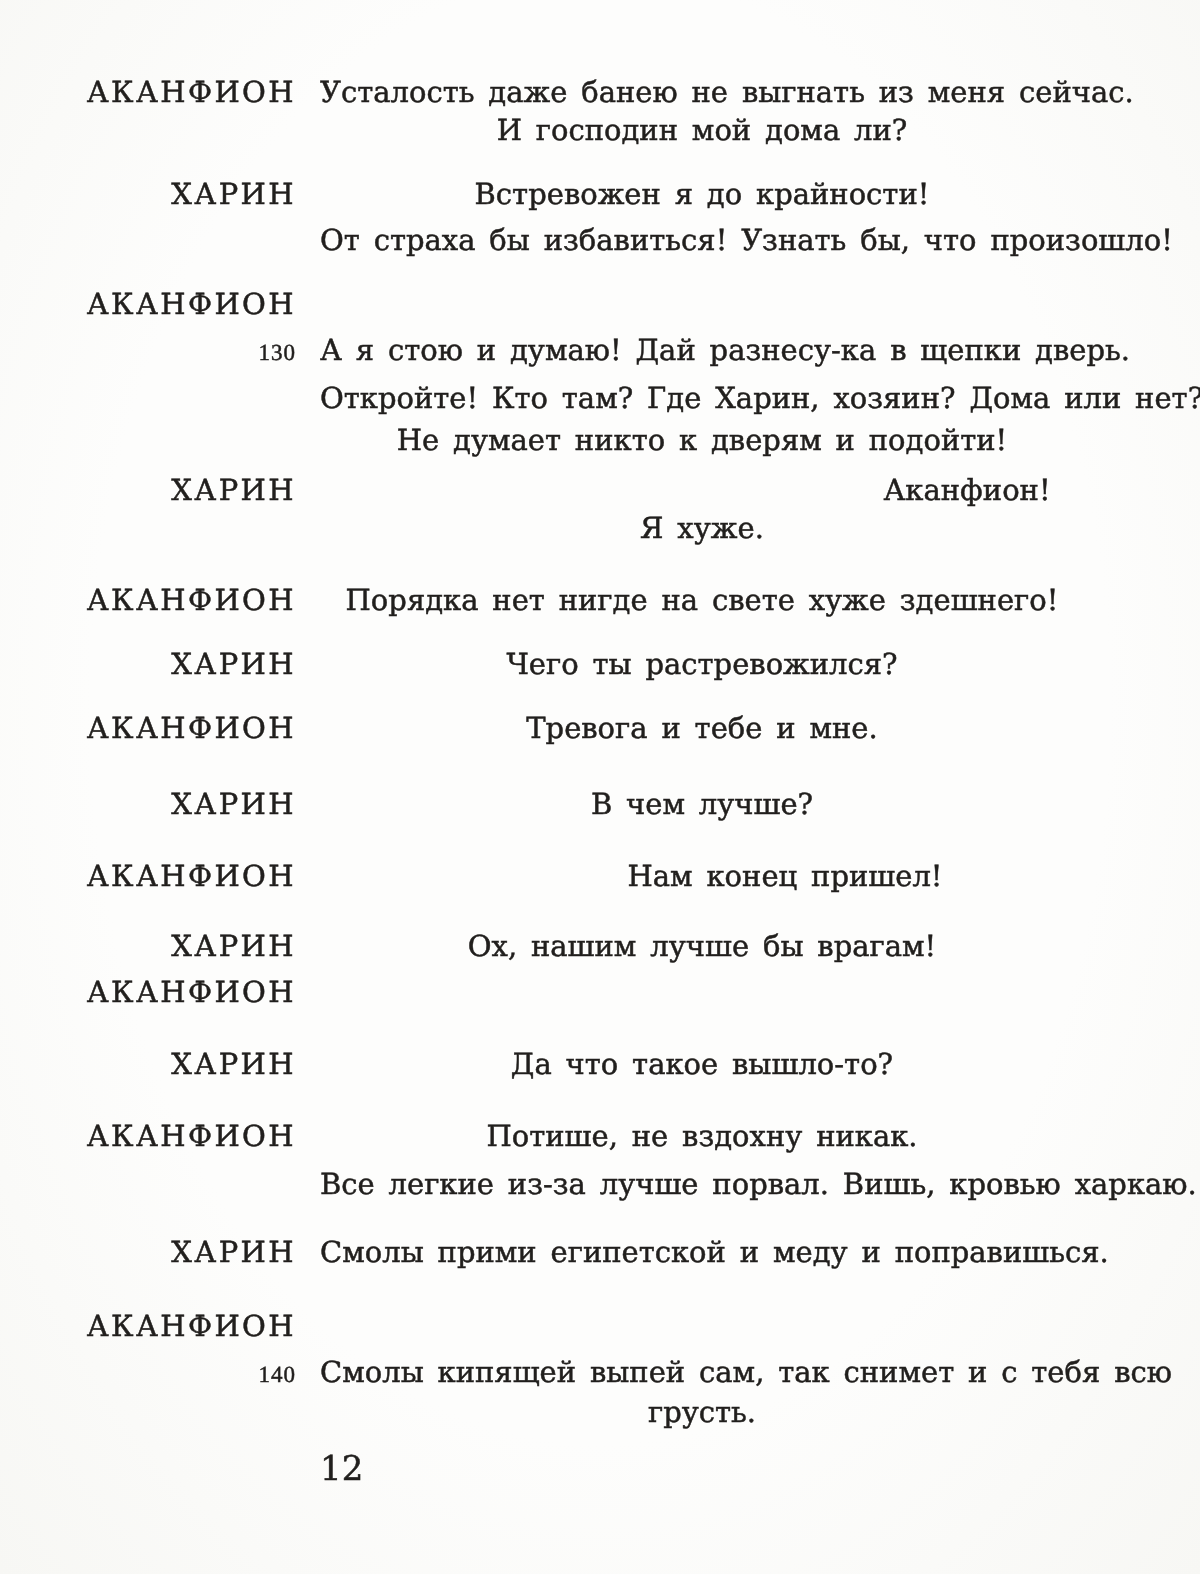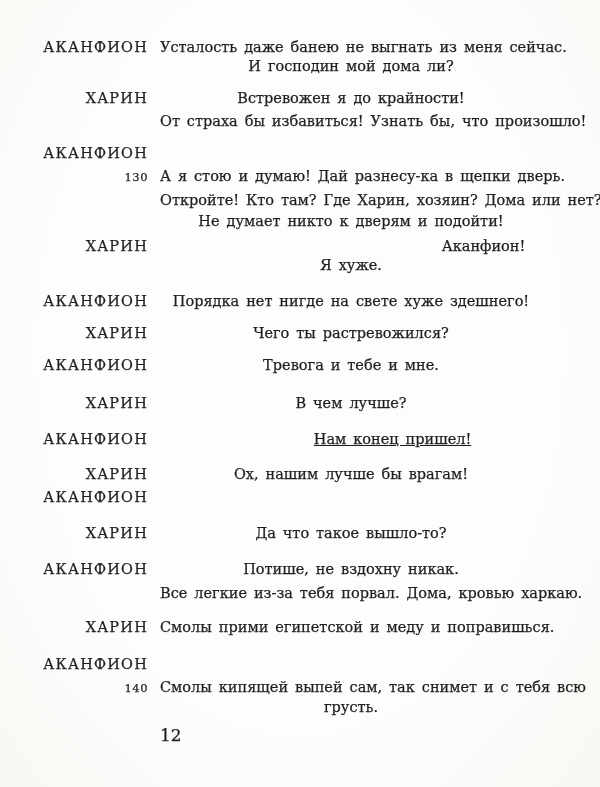--- a/index.html
+++ b/index.html
@@ -34,30 +34,31 @@
     width: 148px;
     flex: 0 0 148px;
     text-align: right;
     letter-spacing: 1.2px;
     word-spacing: 0;
   }
   .speaker-cell.linenum {
     font-size: 11.5px;
     letter-spacing: 0.5px;
     padding-top: 1px;
+    font-family: Liberation Serif, serif;
   }
   .text-cell {
     margin-left: 12px;
     width: 382px;
     flex: 0 0 382px;
     text-align: center;
   }
   .text-cell.align-right { text-align: center; }
   .text-cell.indent-a { padding-left: 265px; flex-basis: 117px; width: 117px; }
-  .text-cell.indent-b { padding-left: 83px;  flex-basis: 299px; width: 299px; text-decoration: underline; }
+  .text-cell.indent-b { padding-left: 83px;  flex-basis: 299px; width: 299px; }
   .pagenum-row {
     position: absolute;
     left: 160px;
     font-size: 17px;
     line-height: 23px;
   }
 </style>
 </head>
 <body>
 
@@ -152,21 +153,21 @@
     <div class="text-cell">Да что такое вышло-то?</div>
   </div>
 
   <div class="row" style="top:558px">
     <div class="speaker-cell">АКАНФИОН</div>
     <div class="text-cell">Потише, не вздохну никак.</div>
   </div>
 
   <div class="row" style="top:582px">
     <div class="speaker-cell"></div>
-    <div class="text-cell">Все легкие из-за тебя порвал. Дома, кровью харкаю.</div>
+    <div class="text-cell">Все легкие из-за лучше порвал. Вишь, кровью харкаю.</div>
   </div>
 
   <div class="row" style="top:616px">
     <div class="speaker-cell">ХАРИН</div>
     <div class="text-cell">Смолы прими египетской и меду и поправишься.</div>
   </div>
 
   <div class="row" style="top:653px">
     <div class="speaker-cell">АКАНФИОН</div>
     <div class="text-cell"></div>

